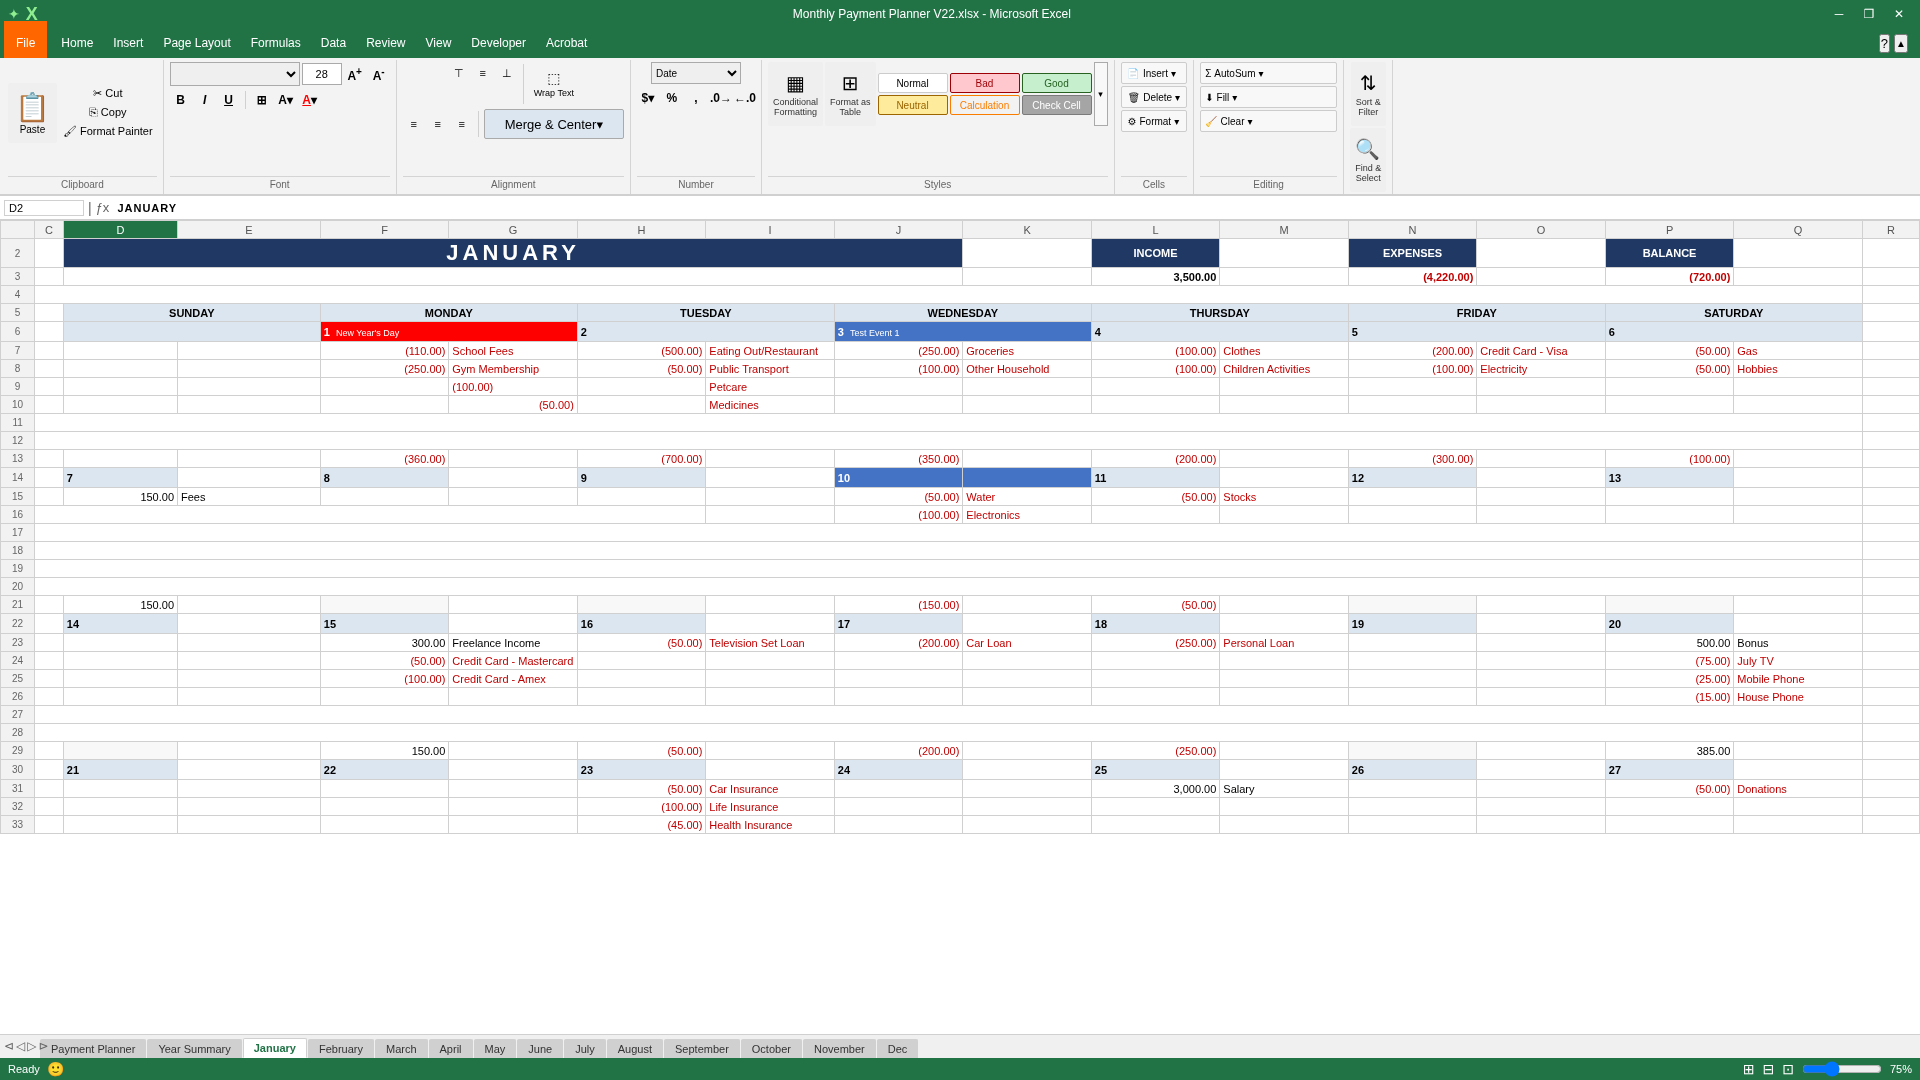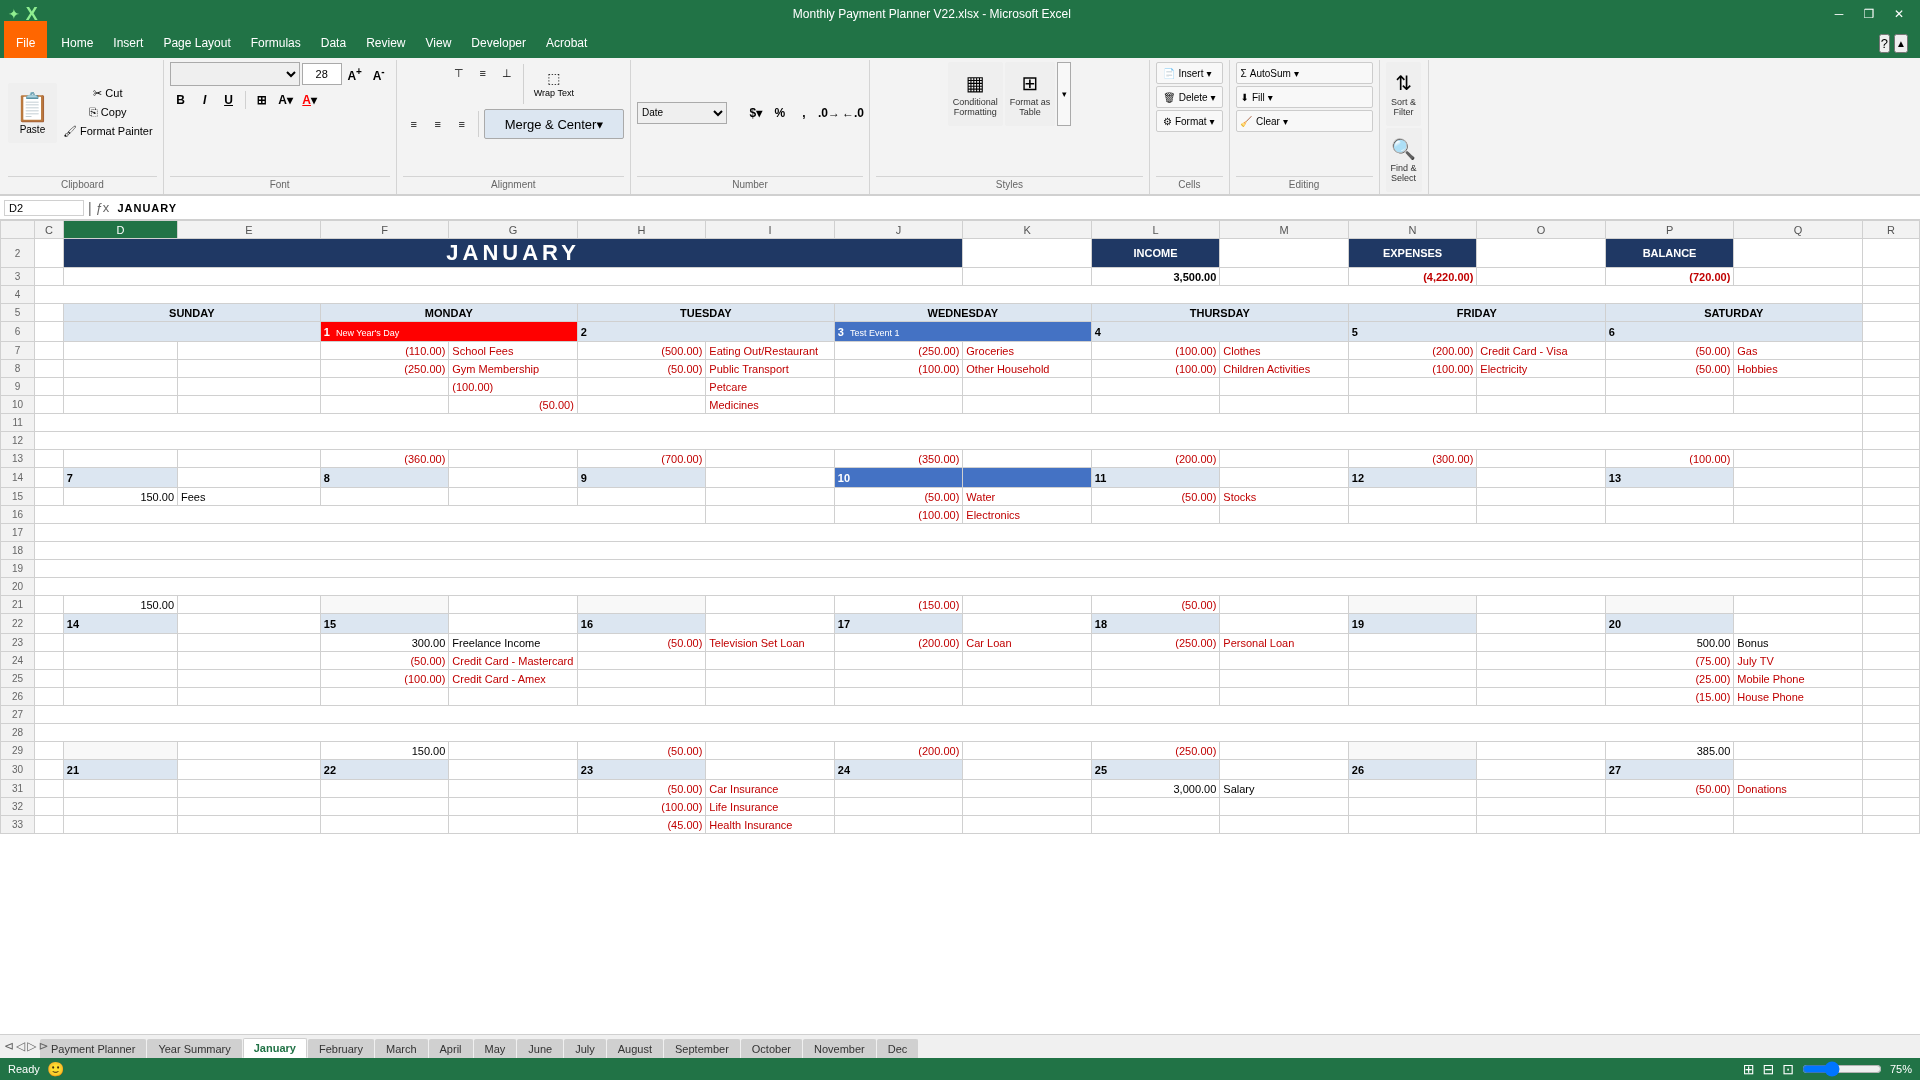--- a/index.html
+++ b/index.html
@@ -386,21 +386,21 @@
             <div class="ribbon-separator"></div>
             <button class="merge-btn">
               <span>Merge &amp; Center</span>▾
             </button>
           </div>
         </div>
         <div class="rg-label">Alignment</div>
       </div>
 
       <div class="rg">
-        <div class="rg-top" style="flex-direction:row;gap:18px;">
+        <div class="rg-top" style="flex-direction:column;gap:3px;">
           <select class="number-format-select">
             <option>Date</option>
             <option>General</option>
             <option>Number</option>
             <option>Currency</option>
           </select>
           <div style="display:flex;gap:2px;">
             <button class="fmt-btn">$▾</button>
             <button class="fmt-btn">%</button>
             <button class="fmt-btn">,</button>
@@ -415,20 +415,32 @@
         <div class="rg-top" style="flex-direction:column;gap:2px;">
           <div style="display:flex;gap:2px;align-items:center;">
             <button class="cf-btn">
               <span class="ico">▦</span>
               <span class="lbl">Conditional<br>Formatting</span>
             </button>
             <button class="cf-btn">
               <span class="ico">⊞</span>
               <span class="lbl">Format as<br>Table</span>
             </button>
+            <div style="display:flex;flex-direction:column;gap:2px;">
+              <div style="display:flex;gap:2px;">
+                <button class="style-cell style-normal">Normal</button>
+                <button class="style-cell style-bad">Bad</button>
+                <button class="style-cell style-good">Good</button>
+              </div>
+              <div style="display:flex;gap:2px;">
+                <button class="style-cell style-neutral">Neutral</button>
+                <button class="style-cell style-calc">Calculation</button>
+                <button class="style-cell style-check">Check Cell</button>
+              </div>
+            </div>
             <button style="align-self:stretch;border:1px solid #aaa;background:#f8f8f8;cursor:pointer;width:14px;font-size:9px;">▾</button>
           </div>
         </div>
         <div class="rg-label">Styles</div>
       </div>
 
       <div class="rg">
         <div class="rg-top" style="flex-direction:column;gap:2px;align-items:stretch;">
           <button class="cells-btn">
             <span>📄</span><span>Insert</span>▾

